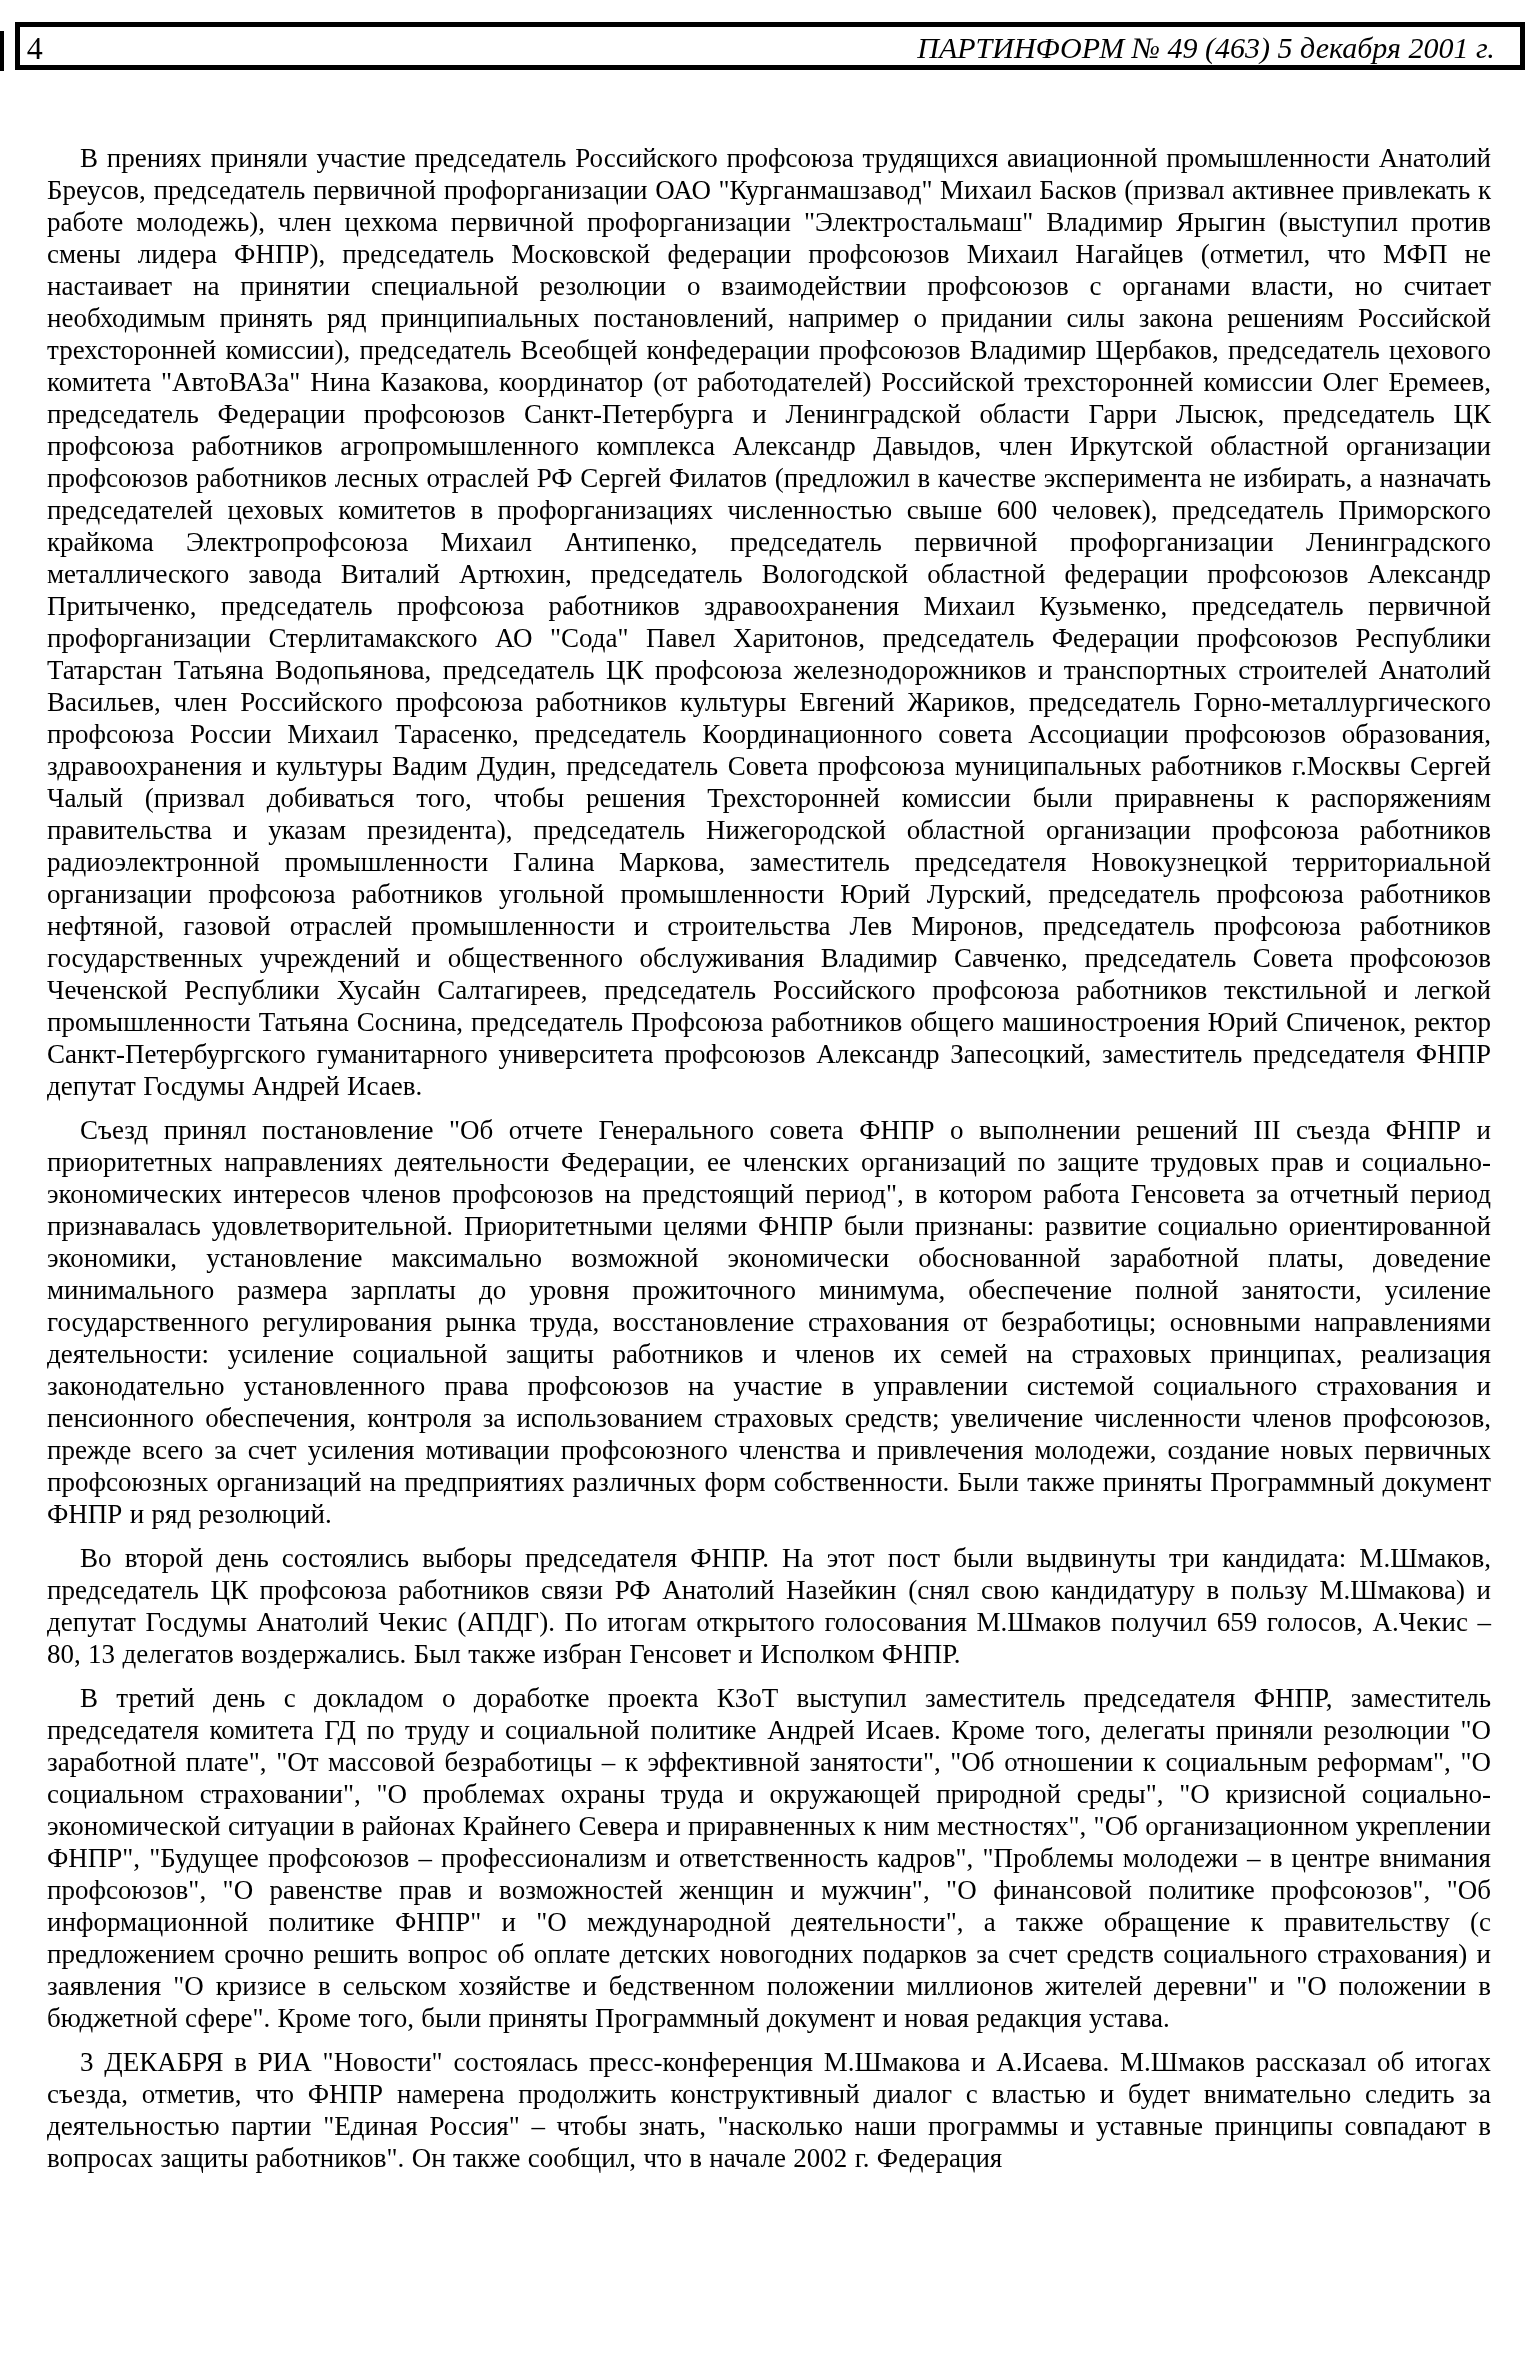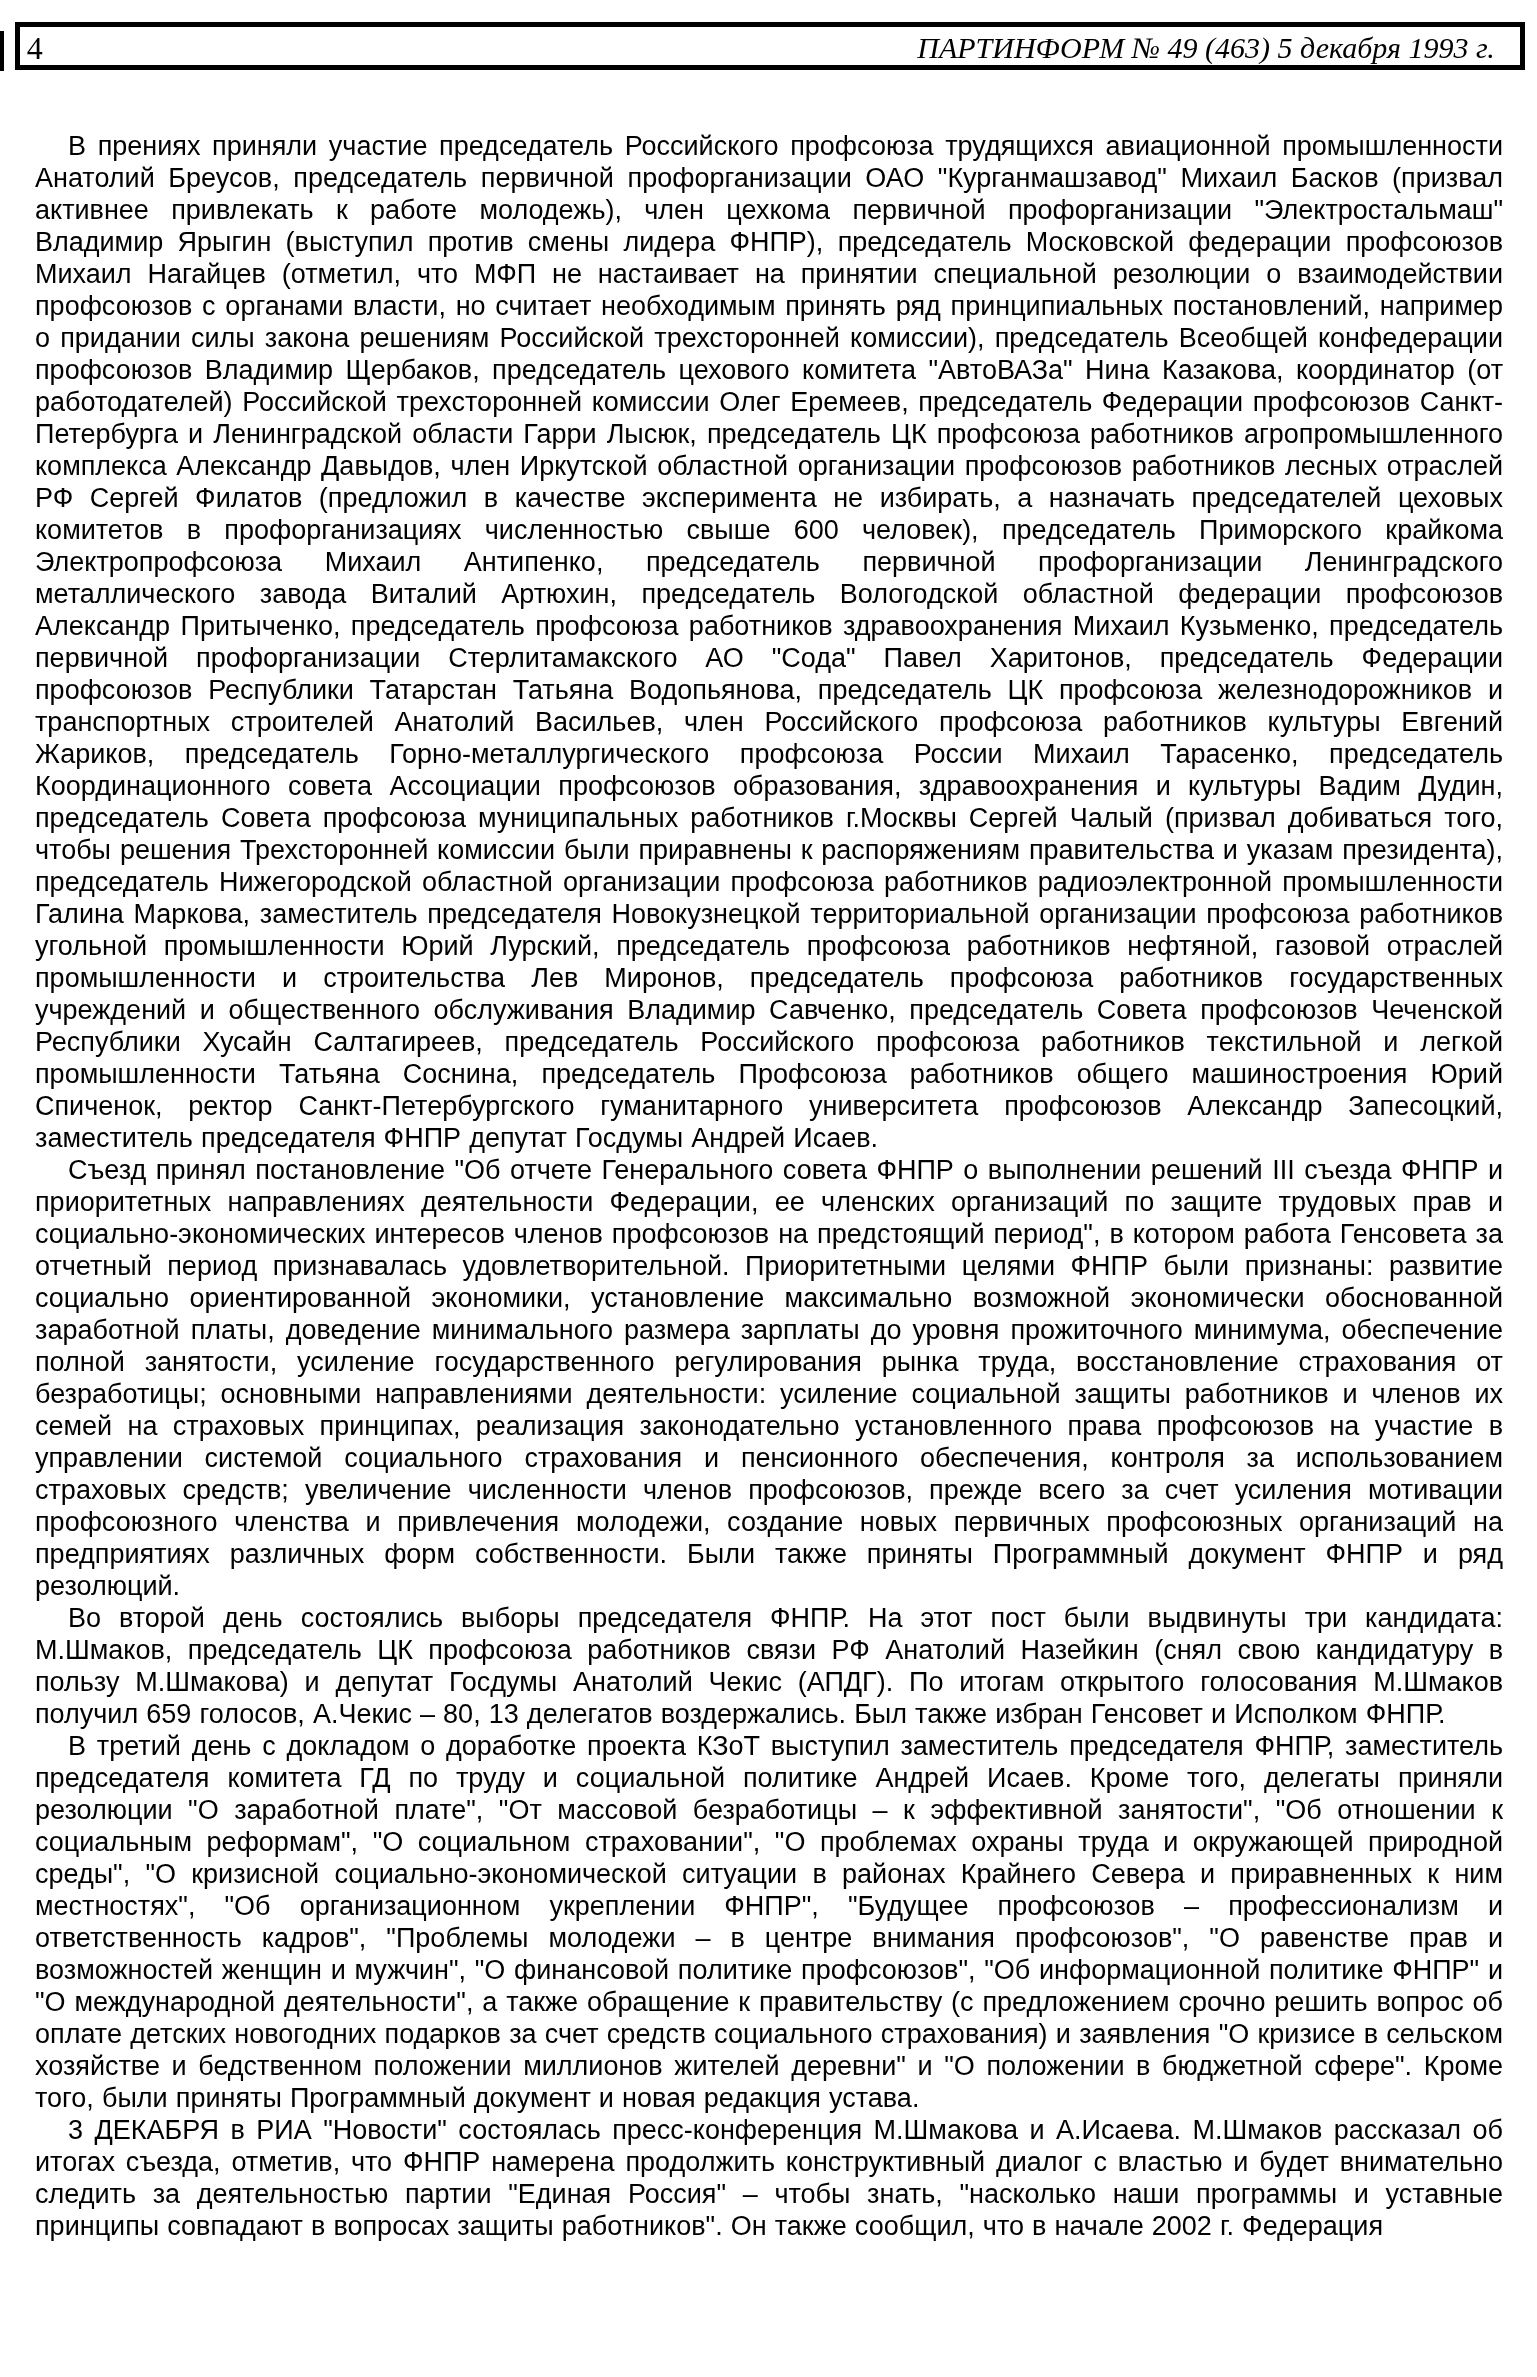--- a/index.html
+++ b/index.html
@@ -59,33 +59,34 @@
     left: 35px;
     top: 130px;
     width: 1468px;
     text-align: justify;
     font-size: 27px;
     line-height: 32px;
     letter-spacing: 0px;
     word-spacing: 0.6px;
   }
   .content p {
-    margin: 0;
+    margin: 12px;
     padding: 0;
     text-indent: 33px;
+    font-family: Liberation Serif, serif;
   }
 </style>
 </head>
 <body>
 
 <div class="edge-mark"></div>
 
 <div class="header-box">
   <span class="page-num">4</span>
-  <span class="journal-title">ПАРТИНФОРМ № 49 (463) 5 декабря 1993 г.</span>
+  <span class="journal-title">ПАРТИНФОРМ № 49 (463) 5 декабря 2001 г.</span>
 </div>
 
 <div class="content">
   <p>В прениях приняли участие председатель Российского профсоюза трудящихся авиационной промышленности Анатолий Бреусов, председатель первичной профорганизации ОАО "Курганмашзавод" Михаил Басков (призвал активнее привлекать к работе молодежь), член цехкома первичной профорганизации "Электростальмаш" Владимир Ярыгин (выступил против смены лидера ФНПР), председатель Московской федерации профсоюзов Михаил Нагайцев (отметил, что МФП не настаивает на принятии специальной резолюции о взаимодействии профсоюзов с органами власти, но считает необходимым принять ряд принципиальных постановлений, например о придании силы закона решениям Российской трехсторонней комиссии), председатель Всеобщей конфедерации профсоюзов Владимир Щербаков, председатель цехового комитета "АвтоВАЗа" Нина Казакова, координатор (от работодателей) Российской трехсторонней комиссии Олег Еремеев, председатель Федерации профсоюзов Санкт-Петербурга и Ленинградской области Гарри Лысюк, председатель ЦК профсоюза работников агропромышленного комплекса Александр Давыдов, член Иркутской областной организации профсоюзов работников лесных отраслей РФ Сергей Филатов (предложил в качестве эксперимента не избирать, а назначать председателей цеховых комитетов в профорганизациях численностью свыше 600 человек), председатель Приморского крайкома Электропрофсоюза Михаил Антипенко, председатель первичной профорганизации Ленинградского металлического завода Виталий Артюхин, председатель Вологодской областной федерации профсоюзов Александр Притыченко, председатель профсоюза работников здравоохранения Михаил Кузьменко, председатель первичной профорганизации Стерлитамакского АО "Сода" Павел Харитонов, председатель Федерации профсоюзов Республики Татарстан Татьяна Водопьянова, председатель ЦК профсоюза железнодорожников и транспортных строителей Анатолий Васильев, член Российского профсоюза работников культуры Евгений Жариков, председатель Горно-металлургического профсоюза России Михаил Тарасенко, председатель Координационного совета Ассоциации профсоюзов образования, здравоохранения и культуры Вадим Дудин, председатель Совета профсоюза муниципальных работников г.Москвы Сергей Чалый (призвал добиваться того, чтобы решения Трехсторонней комиссии были приравнены к распоряжениям правительства и указам президента), председатель Нижегородской областной организации профсоюза работников радиоэлектронной промышленности Галина Маркова, заместитель председателя Новокузнецкой территориальной организации профсоюза работников угольной промышленности Юрий Лурский, председатель профсоюза работников нефтяной, газовой отраслей промышленности и строительства Лев Миронов, председатель профсоюза работников государственных учреждений и общественного обслуживания Владимир Савченко, председатель Совета профсоюзов Чеченской Республики Хусайн Салтагиреев, председатель Российского профсоюза работников текстильной и легкой промышленности Татьяна Соснина, председатель Профсоюза работников общего машиностроения Юрий Спиченок, ректор Санкт-Петербургского гуманитарного университета профсоюзов Александр Запесоцкий, заместитель председателя ФНПР депутат Госдумы Андрей Исаев.</p>
   <p>Съезд принял постановление "Об отчете Генерального совета ФНПР о выполнении решений III съезда ФНПР и приоритетных направлениях деятельности Федерации, ее членских организаций по защите трудовых прав и социально-экономических интересов членов профсоюзов на предстоящий период", в котором работа Генсовета за отчетный период признавалась удовлетворительной. Приоритетными целями ФНПР были признаны: развитие социально ориентированной экономики, установление максимально возможной экономически обоснованной заработной платы, доведение минимального размера зарплаты до уровня прожиточного минимума, обеспечение полной занятости, усиление государственного регулирования рынка труда, восстановление страхования от безработицы; основными направлениями деятельности: усиление социальной защиты работников и членов их семей на страховых принципах, реализация законодательно установленного права профсоюзов на участие в управлении системой социального страхования и пенсионного обеспечения, контроля за использованием страховых средств; увеличение численности членов профсоюзов, прежде всего за счет усиления мотивации профсоюзного членства и привлечения молодежи, создание новых первичных профсоюзных организаций на предприятиях различных форм собственности. Были также приняты Программный документ ФНПР и ряд резолюций.</p>
   <p>Во второй день состоялись выборы председателя ФНПР. На этот пост были выдвинуты три кандидата: М.Шмаков, председатель ЦК профсоюза работников связи РФ Анатолий Назейкин (снял свою кандидатуру в пользу М.Шмакова) и депутат Госдумы Анатолий Чекис (АПДГ). По итогам открытого голосования М.Шмаков получил 659 голосов, А.Чекис – 80, 13 делегатов воздержались. Был также избран Генсовет и Исполком ФНПР.</p>
   <p>В третий день с докладом о доработке проекта КЗоТ выступил заместитель председателя ФНПР, заместитель председателя комитета ГД по труду и социальной политике Андрей Исаев. Кроме того, делегаты приняли резолюции "О заработной плате", "От массовой безработицы – к эффективной занятости", "Об отношении к социальным реформам", "О социальном страховании", "О проблемах охраны труда и окружающей природной среды", "О кризисной социально-экономической ситуации в районах Крайнего Севера и приравненных к ним местностях", "Об организационном укреплении ФНПР", "Будущее профсоюзов – профессионализм и ответственность кадров", "Проблемы молодежи – в центре внимания профсоюзов", "О равенстве прав и возможностей женщин и мужчин", "О финансовой политике профсоюзов", "Об информационной политике ФНПР" и "О международной деятельности", а также обращение к правительству (с предложением срочно решить вопрос об оплате детских новогодних подарков за счет средств социального страхования) и заявления "О кризисе в сельском хозяйстве и бедственном положении миллионов жителей деревни" и "О положении в бюджетной сфере". Кроме того, были приняты Программный документ и новая редакция устава.</p>
   <p>3 ДЕКАБРЯ в РИА "Новости" состоялась пресс-конференция М.Шмакова и А.Исаева. М.Шмаков рассказал об итогах съезда, отметив, что ФНПР намерена продолжить конструктивный диалог с властью и будет внимательно следить за деятельностью партии "Единая Россия" – чтобы знать, "насколько наши программы и уставные принципы совпадают в вопросах защиты работников". Он также сообщил, что в начале 2002 г. Федерация</p>
 </div>
 

